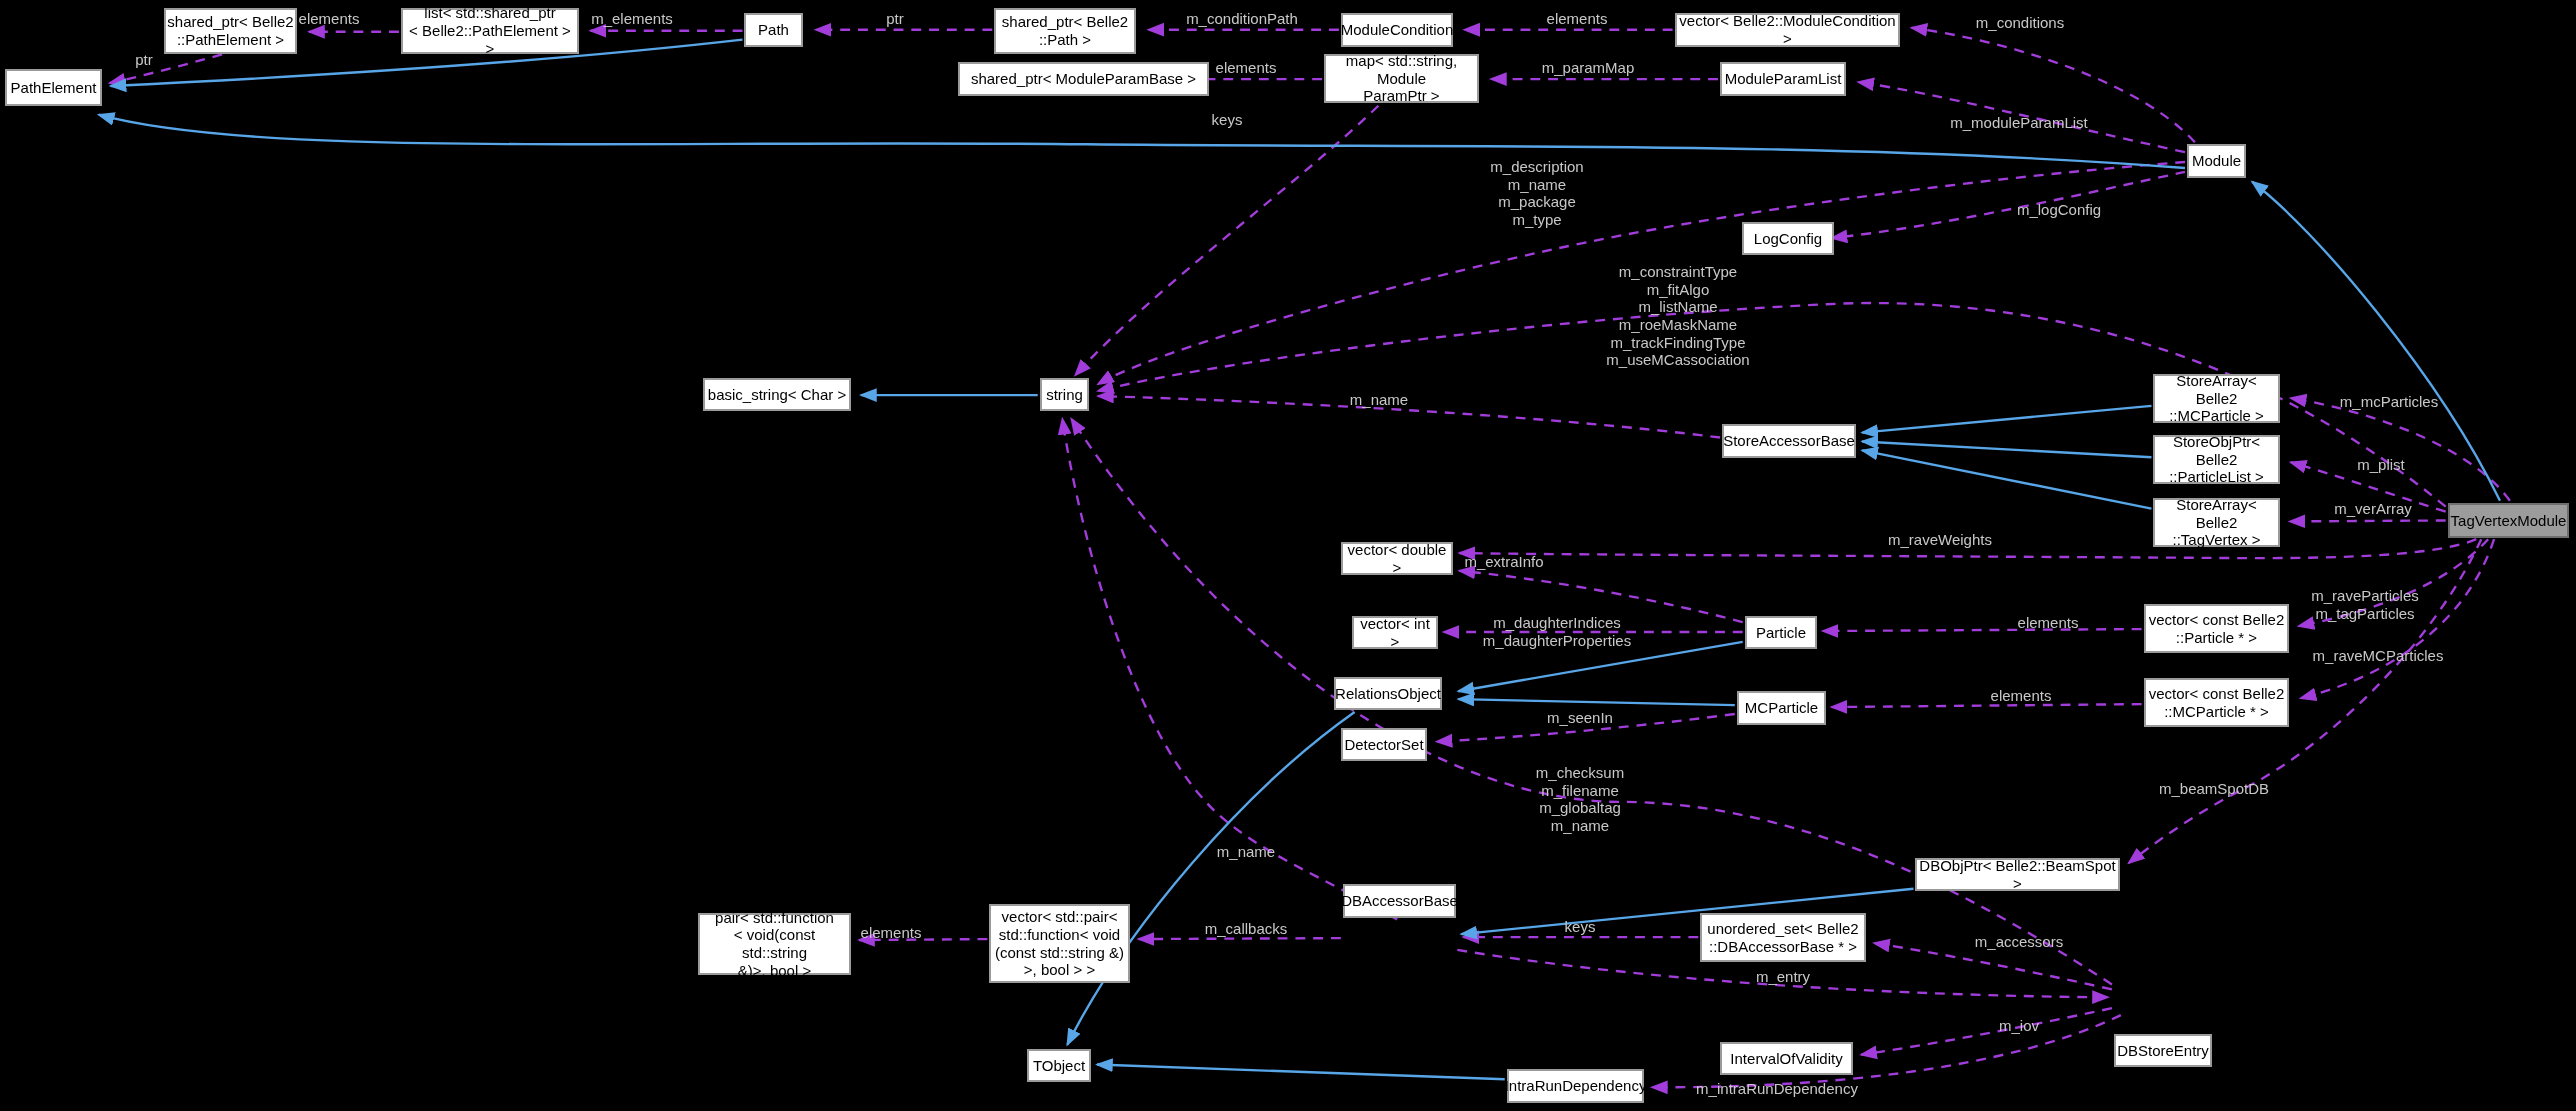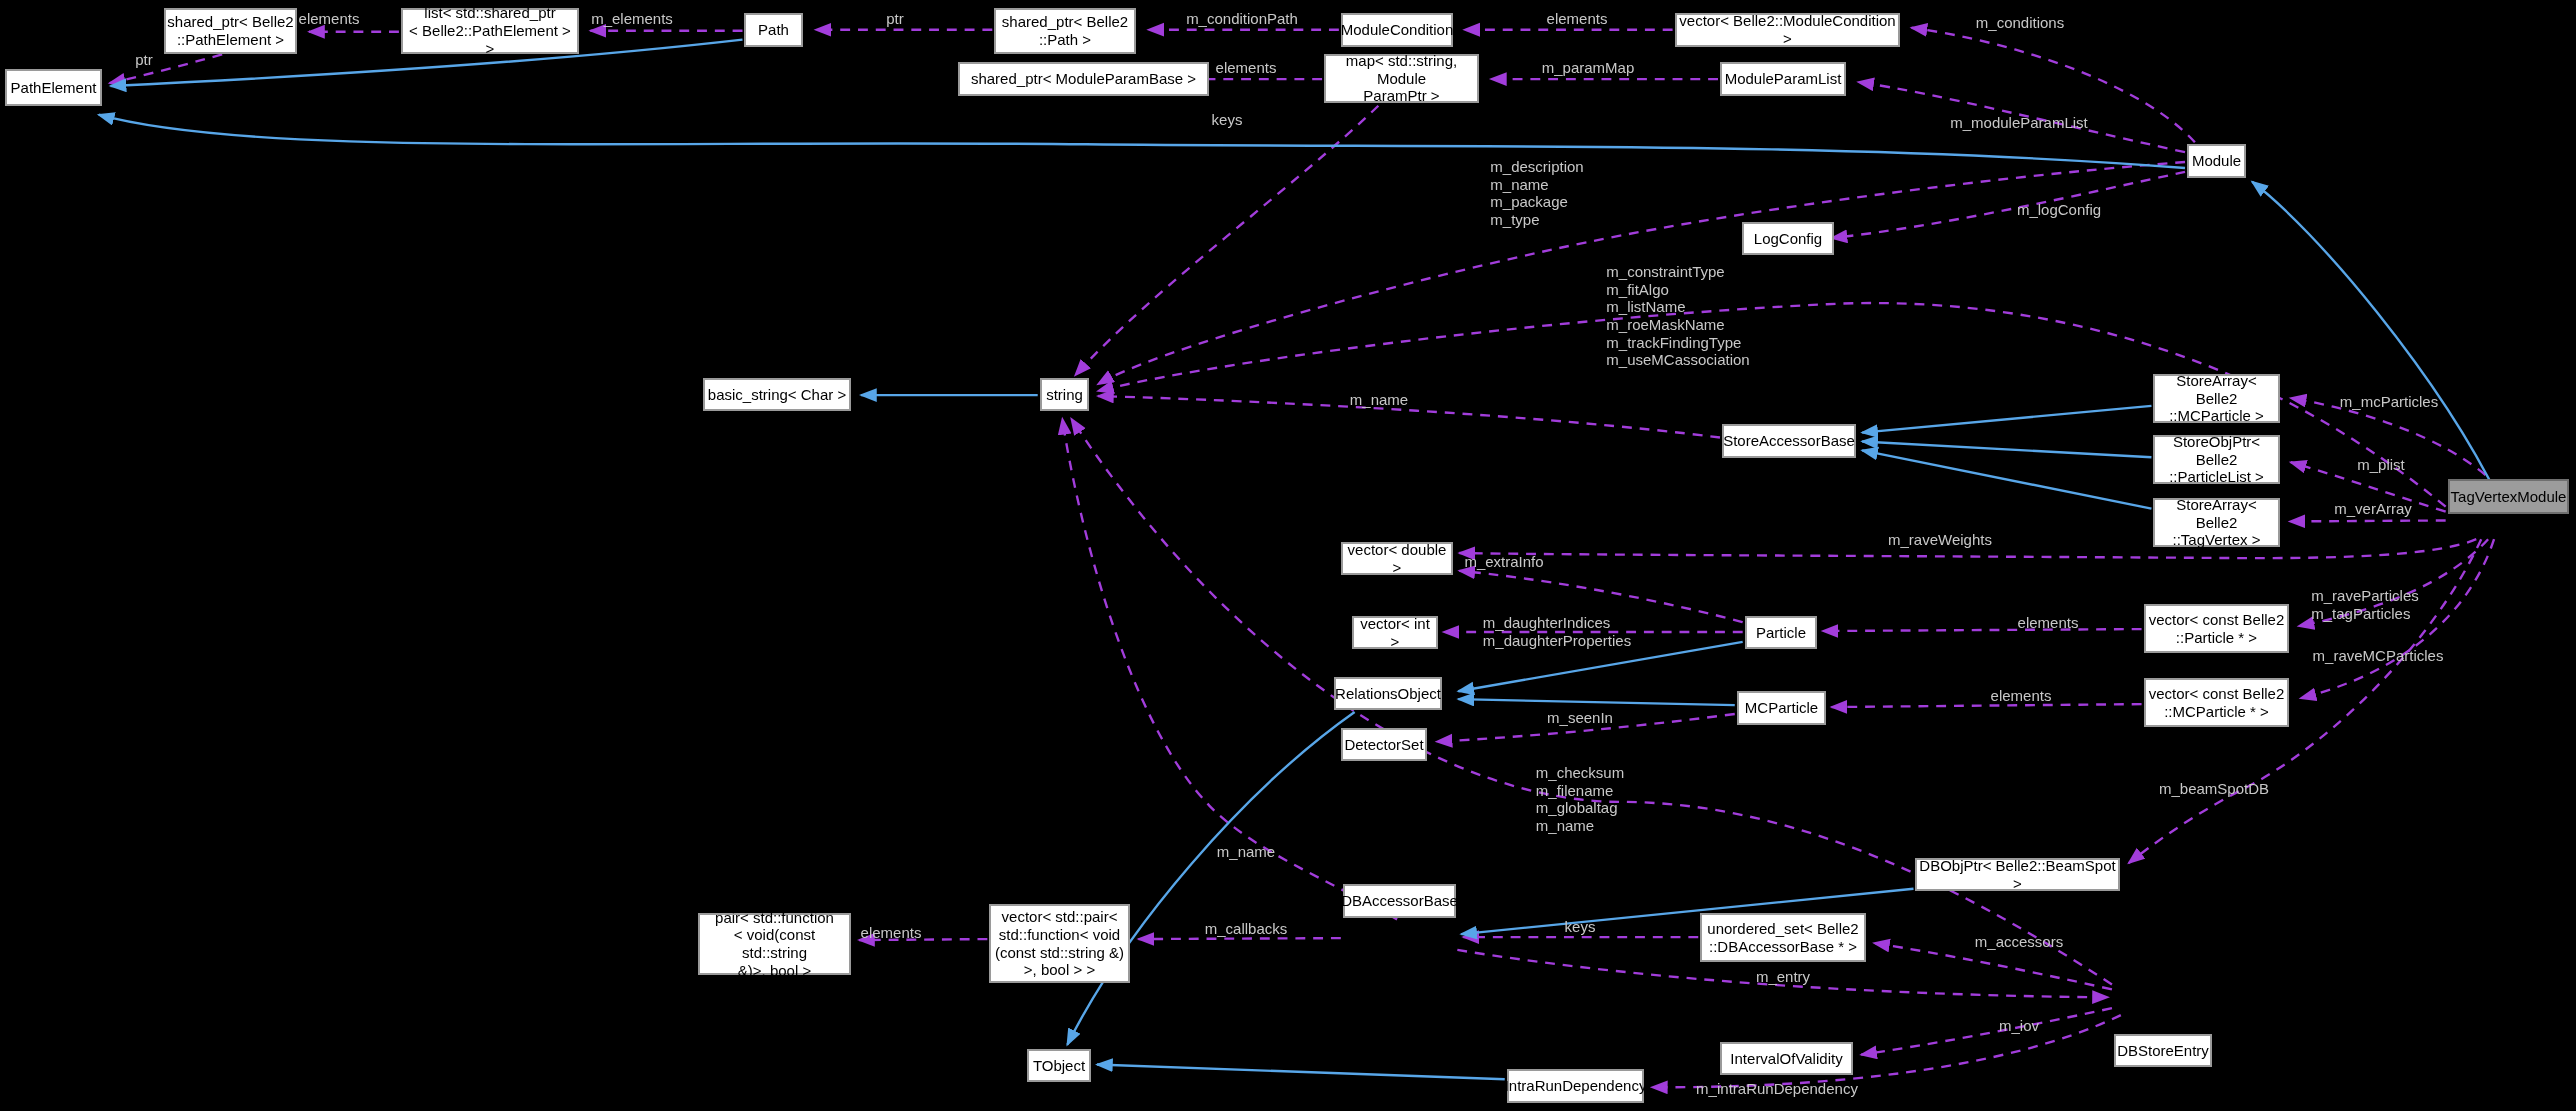--- a/index.html
+++ b/index.html
@@ -4,21 +4,21 @@
 <style>
   html,body{margin:0;padding:0;background:#000;}
   #canvas{position:relative;width:2576px;height:1112px;background:#000;overflow:hidden;
           font-family:"Liberation Sans", sans-serif;}
   #edges{position:absolute;left:0;top:0;width:2576px;height:1112px;}
   .node{position:absolute;display:flex;align-items:center;justify-content:center;
         background:#fff;border:2px solid #9a9a9a;color:#000;font-size:15px;line-height:1.18;
         text-align:center;white-space:pre-line;box-sizing:border-box;cursor:pointer;}
   .node.hl{background:#9c9c9c;border-color:#6f6f6f;}
   .elabel{position:absolute;transform:translateX(-50%);color:#c8c8c8;font-size:15px;
-          line-height:1.18;white-space:pre-line;pointer-events:none;}
+          line-height:1.18;text-align:center;white-space:pre-line;pointer-events:none;}
 </style>
 </head>
 <body>
 
 <div id="canvas">
 
   <svg id="edges" viewBox="0 0 2609 1126" xmlns="http://www.w3.org/2000/svg">
     <defs>
       <marker id="ap" markerUnits="userSpaceOnUse" markerWidth="20" markerHeight="16" refX="16" refY="7" orient="auto">
         <path d="M0,0 L18,7 L0,14 z" fill="#a23ddb"></path>
@@ -99,21 +99,21 @@
   <div class="node" style="left:1742px;top:222px;width:92px;height:33px">LogConfig</div>
   <div class="node" style="left:703px;top:378px;width:148px;height:33px">basic_string&lt; Char &gt;</div>
   <div class="node" style="left:1040px;top:378px;width:49px;height:33px">string</div>
   <div class="node" style="left:1722px;top:424px;width:134px;height:34px">StoreAccessorBase</div>
   <div class="node" style="left:2153px;top:374px;width:127px;height:49px">StoreArray&lt; Belle2
 ::MCParticle &gt;</div>
   <div class="node" style="left:2153px;top:435px;width:127px;height:49px">StoreObjPtr&lt; Belle2
 ::ParticleList &gt;</div>
   <div class="node" style="left:2153px;top:498px;width:127px;height:49px">StoreArray&lt; Belle2
 ::TagVertex &gt;</div>
-  <div class="node hl" style="left:2448px;top:479px;width:121px;height:35px">TagVertexModule</div>
+  <div class="node hl" style="left:2448px;top:503px;width:121px;height:35px">TagVertexModule</div>
   <div class="node" style="left:1341px;top:542px;width:112px;height:33px">vector&lt; double &gt;</div>
   <div class="node" style="left:1352px;top:616px;width:86px;height:33px">vector&lt; int &gt;</div>
   <div class="node" style="left:1745px;top:616px;width:72px;height:33px">Particle</div>
   <div class="node" style="left:2144px;top:604px;width:145px;height:49px">vector&lt; const Belle2
 ::Particle * &gt;</div>
   <div class="node" style="left:1334px;top:677px;width:108px;height:33px">RelationsObject</div>
   <div class="node" style="left:1737px;top:691px;width:89px;height:34px">MCParticle</div>
   <div class="node" style="left:2144px;top:678px;width:145px;height:49px">vector&lt; const Belle2
 ::MCParticle * &gt;</div>
   <div class="node" style="left:1341px;top:728px;width:86px;height:33px">DetectorSet</div>

